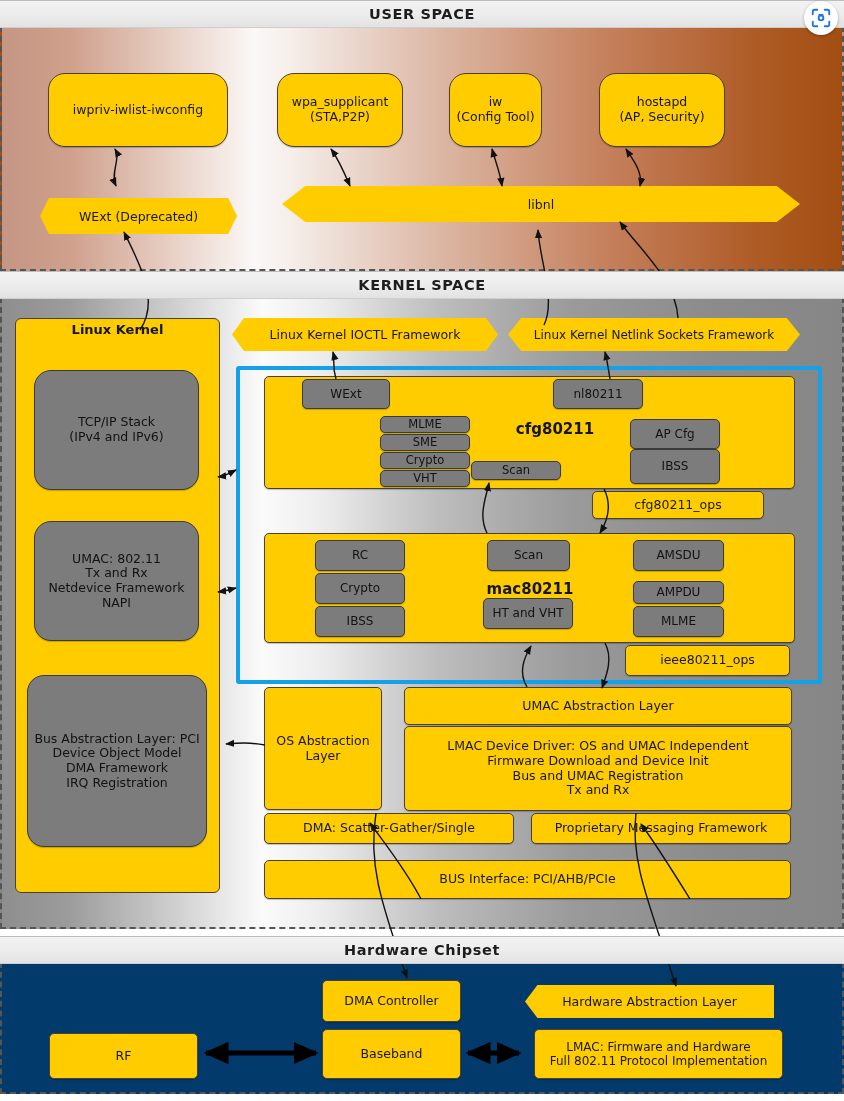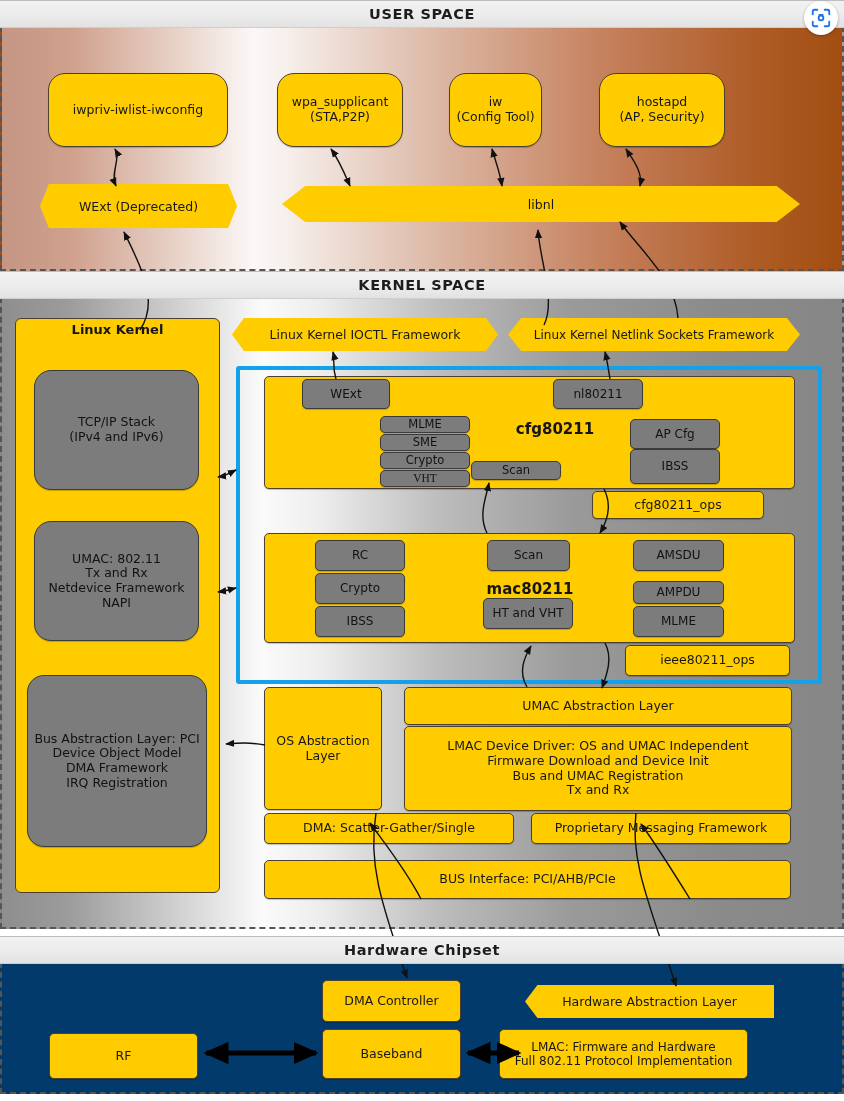--- a/index.html
+++ b/index.html
@@ -79,21 +79,21 @@
   <div class="sec-body user-body" style="top:26px;height:245px;"></div>
 
   <div class="node" style="left:48px;top:73px;width:180px;height:74px;">iwpriv-iwlist-iwconfig</div>
   <div class="node" style="left:277px;top:73px;width:126px;height:74px;">wpa_supplicant
 (STA,P2P)</div>
   <div class="node" style="left:449px;top:73px;width:93px;height:74px;">iw
 (Config Tool)</div>
   <div class="node" style="left:599px;top:73px;width:126px;height:74px;">hostapd
 (AP, Security)</div>
 
-  <div class="chev" style="left:40px;top:184px;width:197px;height:44px;">WExt (Deprecated)</div>
+  <div class="chev" style="left:40px;top:198px;width:197px;height:36px;">WExt (Deprecated)</div>
   <div class="chev" style="left:282px;top:186px;width:518px;height:36px;">libnl</div>
 
   <div class="sec-title" style="top:271px;">KERNEL SPACE</div>
   <div class="sec-body kernel-body" style="top:297px;height:632px;"></div>
 
   <div class="outer" style="left:15px;top:318px;width:205px;height:575px;"></div>
   <div style="position:absolute;left:15px;top:322px;width:205px;text-align:center;font-weight:bold;font-size:13px;color:#15161a;z-index:2;">Linux Kernel</div>
   <div class="node gray" style="left:34px;top:370px;width:165px;height:120px;z-index:2;">TCP/IP Stack
 (IPv4 and IPv6)</div>
   <div class="node gray" style="left:34px;top:521px;width:165px;height:120px;z-index:2;">UMAC: 802.11
@@ -111,21 +111,21 @@
   <div id="blue-box" style="left:236px;top:366px;width:586px;height:318px;"></div>
 
   <div class="node sq" style="left:264px;top:376px;width:531px;height:113px;z-index:4;"></div>
   <div style="position:absolute;left:470px;top:420px;width:170px;text-align:center;font-weight:bold;font-size:15px;color:#16161a;z-index:5;">cfg80211</div>
   <div class="node gray sq" style="left:302px;top:379px;width:88px;height:30px;z-index:5;font-size:12px;">WExt</div>
   <div class="node gray sq" style="left:553px;top:379px;width:90px;height:30px;z-index:5;font-size:12px;">nl80211</div>
 
   <div class="node gray sq" style="left:380px;top:416px;width:90px;height:17px;z-index:5;font-size:11.5px;">MLME</div>
   <div class="node gray sq" style="left:380px;top:434px;width:90px;height:17px;z-index:5;font-size:11.5px;">SME</div>
   <div class="node gray sq" style="left:380px;top:452px;width:90px;height:17px;z-index:5;font-size:11.5px;">Crypto</div>
-  <div class="node gray sq" style="left:380px;top:470px;width:90px;height:17px;z-index:5;font-size:11.5px;font-family:Liberation Serif, serif;">VHT</div>
+  <div class="node gray sq" style="left:380px;top:470px;width:90px;height:17px;z-index:5;font-size:11.5px;">VHT</div>
   <div class="node gray sq" style="left:471px;top:461px;width:90px;height:19px;z-index:6;font-size:11.5px;">Scan</div>
 
   <div class="node gray sq" style="left:630px;top:419px;width:90px;height:30px;z-index:5;font-size:12px;">AP Cfg</div>
   <div class="node gray sq" style="left:630px;top:449px;width:90px;height:35px;z-index:5;font-size:12px;">IBSS</div>
 
   <div class="node sq" style="left:592px;top:491px;width:172px;height:28px;z-index:4;font-size:12.5px;">cfg80211_ops</div>
 
   <div class="node sq" style="left:264px;top:533px;width:531px;height:110px;z-index:4;"></div>
   <div style="position:absolute;left:445px;top:580px;width:170px;text-align:center;font-weight:bold;font-size:15px;color:#16161a;z-index:5;">mac80211</div>
 
@@ -153,21 +153,21 @@
   <div class="node sq" style="left:264px;top:813px;width:250px;height:31px;z-index:2;font-size:12.5px;">DMA: Scatter-Gather/Single</div>
   <div class="node sq" style="left:531px;top:813px;width:260px;height:31px;z-index:2;font-size:12.5px;">Proprietary Messaging Framework</div>
   <div class="node sq" style="left:264px;top:860px;width:527px;height:39px;z-index:2;font-size:12.5px;">BUS Interface: PCI/AHB/PCIe</div>
 
   <div class="sec-title" style="top:936px;">Hardware Chipset</div>
   <div class="sec-body hw-body" style="top:962px;height:132px;"></div>
 
   <div class="node sq" style="left:322px;top:980px;width:139px;height:42px;z-index:2;">DMA Controller</div>
   <div class="node sq" style="left:49px;top:1033px;width:149px;height:46px;z-index:2;">RF</div>
   <div class="node sq" style="left:322px;top:1029px;width:139px;height:50px;z-index:2;">Baseband</div>
-  <div class="node sq" style="left:499px;top:1029px;width:249px;height:50px;z-index:2;font-size:12px;">LMAC: Firmware and Hardware
+  <div class="node sq" style="left:534px;top:1029px;width:249px;height:50px;z-index:2;font-size:12px;">LMAC: Firmware and Hardware
 Full 802.11 Protocol Implementation</div>
   <div class="chev left" style="left:525px;top:985px;width:249px;height:33px;z-index:2;font-size:12.5px;">Hardware Abstraction Layer</div>
 
   <svg id="arrows" viewBox="0 0 844 1101">
     <defs>
       <marker id="ah" viewBox="0 0 10 10" refX="9" refY="5" markerWidth="6.5" markerHeight="6.5" orient="auto-start-reverse">
         <path d="M0,1 L10,5 L0,9 z" fill="#111"></path>
       </marker>
       <marker id="ahb" viewBox="0 0 10 10" refX="9" refY="5" markerWidth="5" markerHeight="5" orient="auto-start-reverse">
         <path d="M0,0.5 L10,5 L0,9.5 z" fill="#000"></path>

